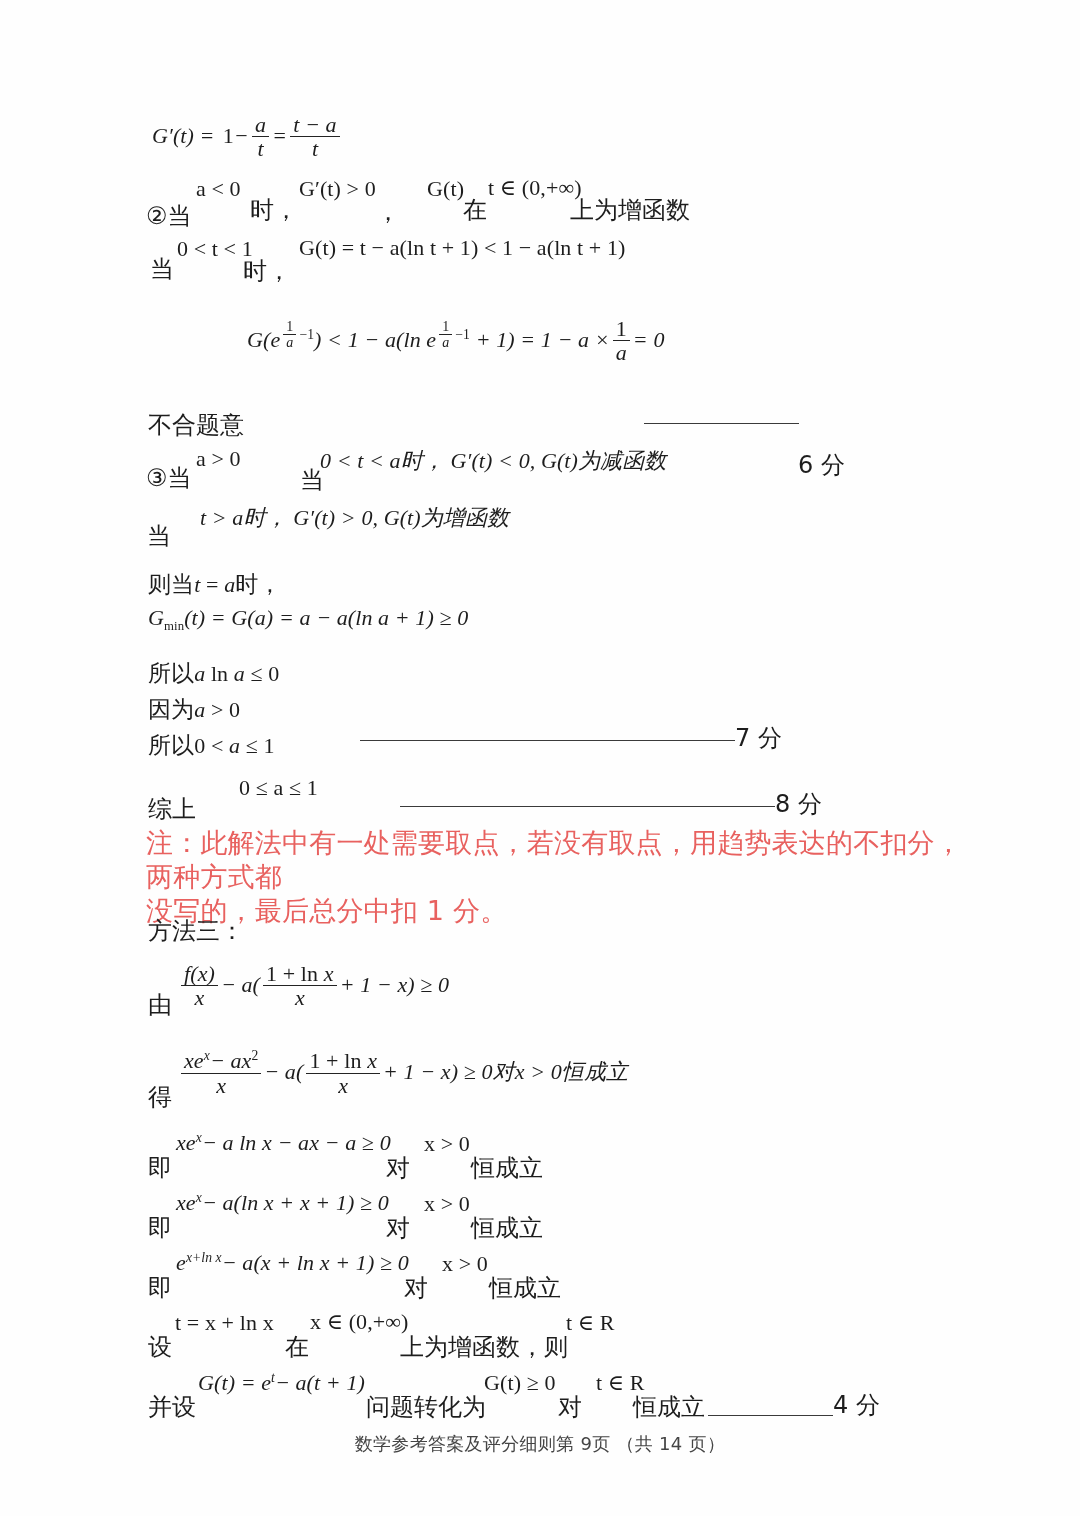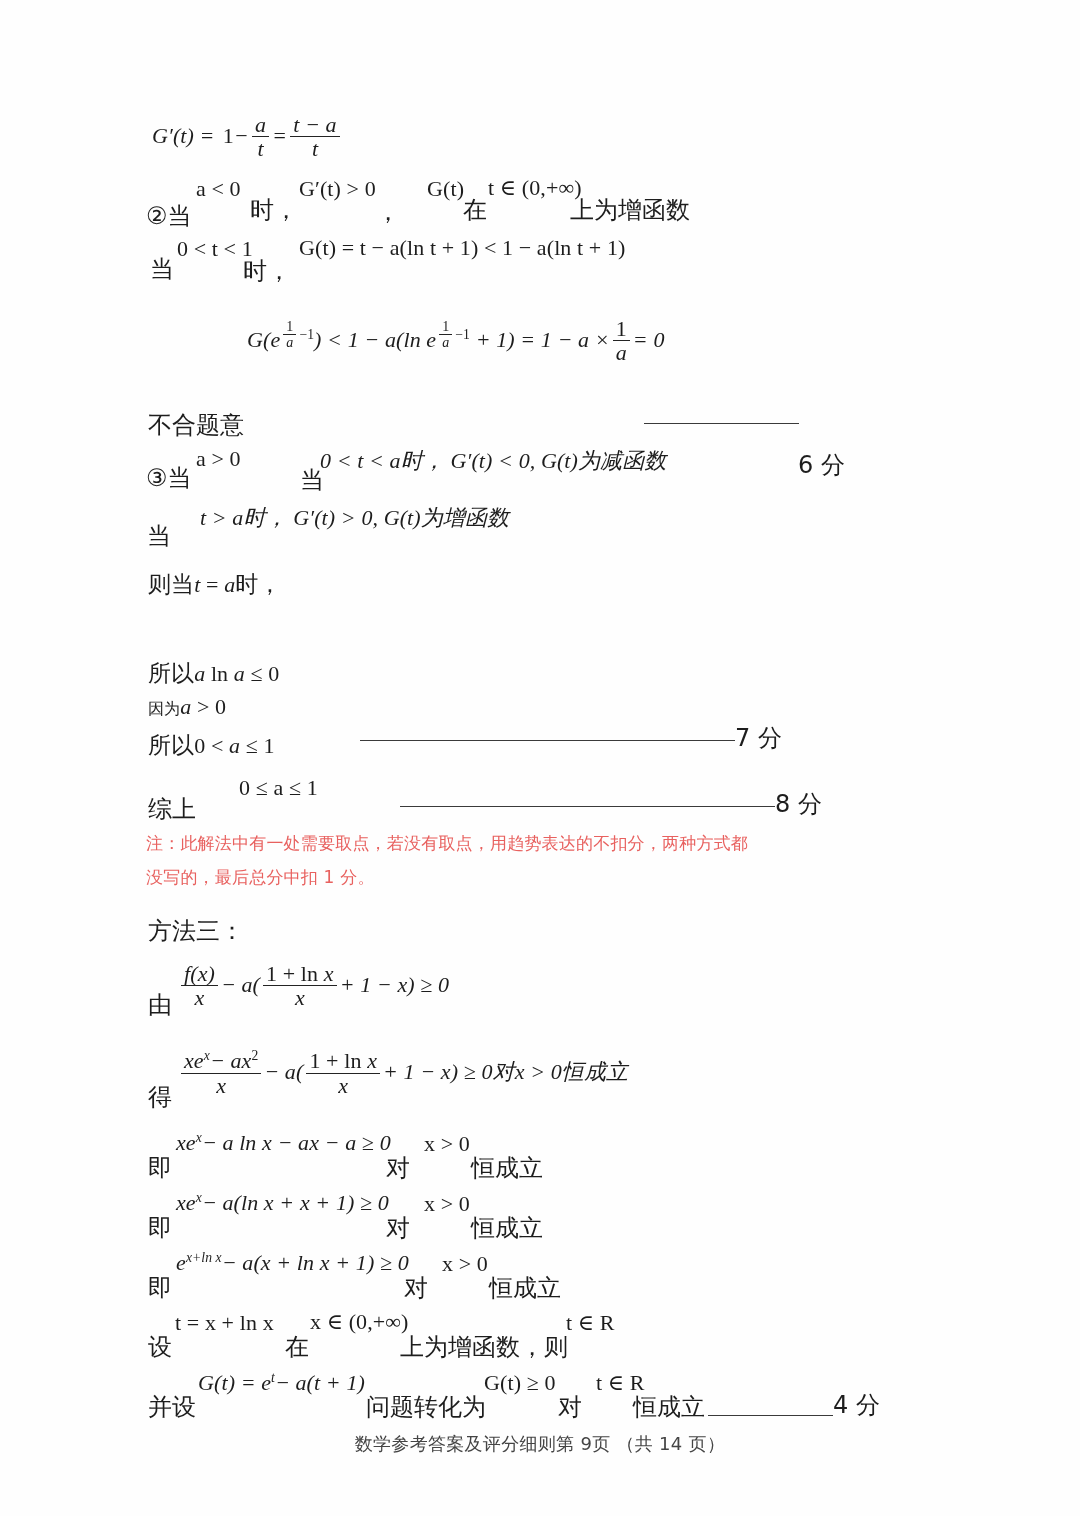--- a/index.html
+++ b/index.html
@@ -65,21 +65,21 @@
     font-family: "DejaVu Sans","Liberation Sans",sans-serif;
     font-size: 24px;
     color: #1d1d1d;
     white-space: nowrap;
   }
 
   .note {
     position: absolute;
     color: #e8615f;
     font-family: "DejaVu Sans","Liberation Sans",sans-serif;
-    font-size: 17px;
+    font-size: 27px;
     line-height: 34px;
     white-space: pre-line;
     letter-spacing: .2px;
   }
 
   .footer {
     position: absolute;
     width: 100%;
     text-align: center;
     font-family: "DejaVu Sans","Liberation Sans",sans-serif;
@@ -135,24 +135,27 @@
   <div class="t math" style="left:196px; top:446px;">a &gt; 0</div>
   <div class="t han" style="left:250px; top:464px;"></div>
   <div class="t han" style="left:300px; top:464px;">当</div>
   <div class="t math" style="left:320px; top:446px;"><span class="mi">0 &lt; t &lt; a时，</span><span class="mi">&nbsp;</span><span class="mi">G′(t) &lt; 0, G(t)为减函数</span></div>
 
   <div class="t han" style="left:147px; top:520px;">当</div>
   <div class="t math" style="left:172px; top:503px;margin-left:28px;"><span class="mi">t &gt; a时，</span><span class="mi">&nbsp;</span><span class="mi">G′(t) &gt; 0, G(t)为增函数</span></div>
 
   <div class="t math" style="left:148px; top:569px;"><span class="cn" style="font-size:23px;">则当</span><span class="mi">t</span><span class="mn"> = </span><span class="mi">a</span><span class="cn" style="font-size:23px;">时，</span></div>
 
+  <div class="t math" style="left:148px; top:605px;">
+    <span class="mi">G</span><sub class="sb">min</sub><span class="mi">(t) = G(a) = a − a(ln a + 1) ≥ 0</span>
+  </div>
 
   <div class="t math" style="left:148px; top:658px;"><span class="cn" style="font-size:23px;">所以</span><span class="mi">a</span><span class="rm">&nbsp;ln&nbsp;</span><span class="mi">a</span><span class="mn"> ≤ 0</span></div>
 
-  <div class="t math" style="left:148px; top:694px;"><span class="cn" style="font-size:16px;">因为</span><span class="mi">a</span><span class="mn"> &gt; 0</span></div>
+  <div class="t math" style="left:148px; top:694px;"><span class="cn" style="font-size:23px;">因为</span><span class="mi">a</span><span class="mn"> &gt; 0</span></div>
 
   <div class="t math" style="left:148px; top:730px;"><span class="cn" style="font-size:23px;">所以</span><span class="mn">0 &lt; </span><span class="mi">a</span><span class="mn"> ≤ 1</span></div>
   <div class="rule rule-thin" style="left:360px; top:740px; width:375px;"></div>
   <div class="score" style="left:735px; top:722px;">7 分</div>
 
   <div class="t han" style="left:148px; top:793px;">综上</div>
   <div class="t math" style="left:196px; top:775px;margin-left:43px;">0 ≤ a ≤ 1</div>
   <div class="rule rule-thin" style="left:400px; top:806px; width:375px;"></div>
   <div class="score" style="left:775px; top:788px;">8 分</div>
 

